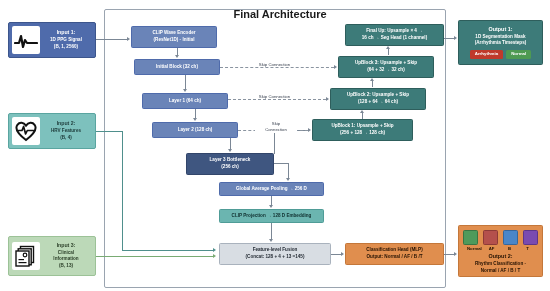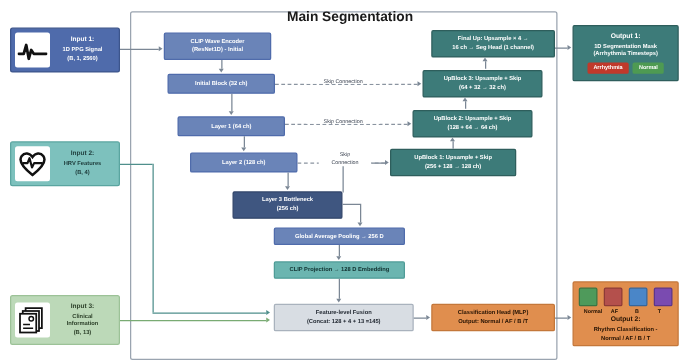--- a/index.html
+++ b/index.html
@@ -97,21 +97,21 @@
   .sw{width:13px;height:13px;border-radius:1.5px;}
   .swlbl{display:flex;gap:5px;justify-content:center;margin-top:0.5px;}
   .swlbl span{width:13px;text-align:center;font-size:4.3px;font-weight:bold;color:#241203;}
 </style>
 </head>
 <body>
 
 <div id="canvas">
 
   <div id="frame"></div>
-  <div id="title">Main Segmentation</div>
+  <div id="title">Final Architecture</div>
 
   <div class="inputcard in1" style="left:8px;top:22px;width:88px;height:36px;">
     <div class="glyph">
       <svg width="24" height="18" viewBox="0 0 24 18">
         <polyline points="1,12 5,12 7,5 9,16 11,9 13,12 23,12" fill="none" stroke="#111" stroke-width="2.2" stroke-linejoin="round" stroke-linecap="round"></polyline>
       </svg>
     </div>
     <div class="txt">
       <div class="ttl">Input 1:</div>
       <div>1D PPG Signal</div>

